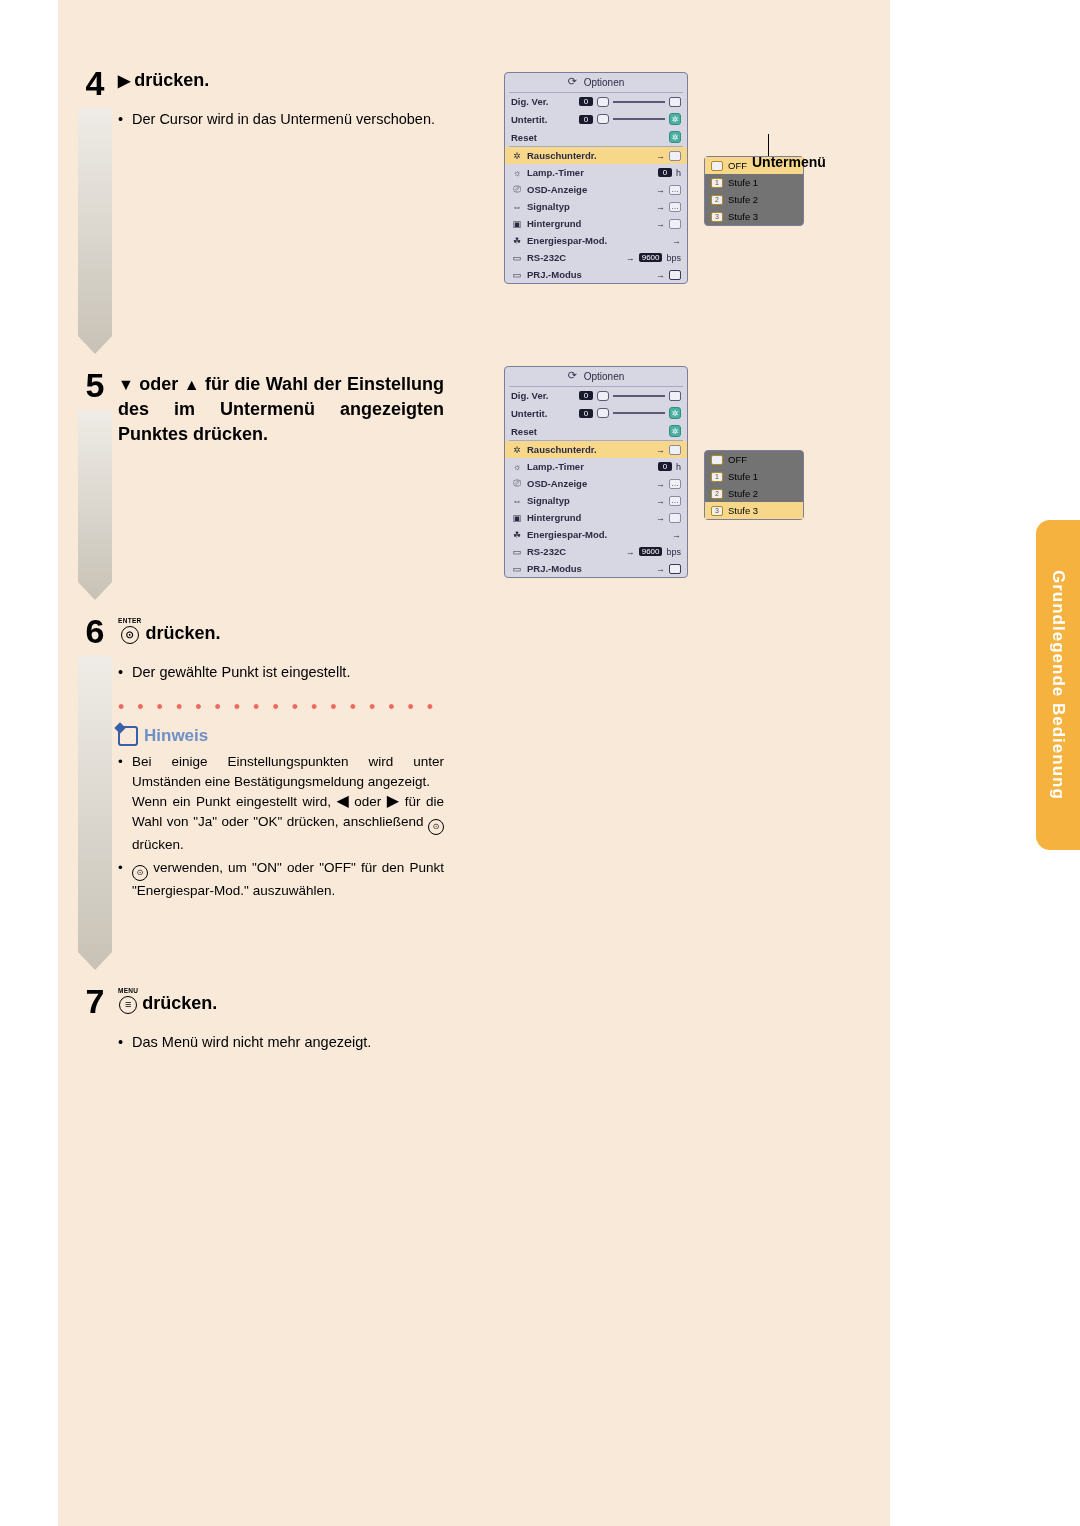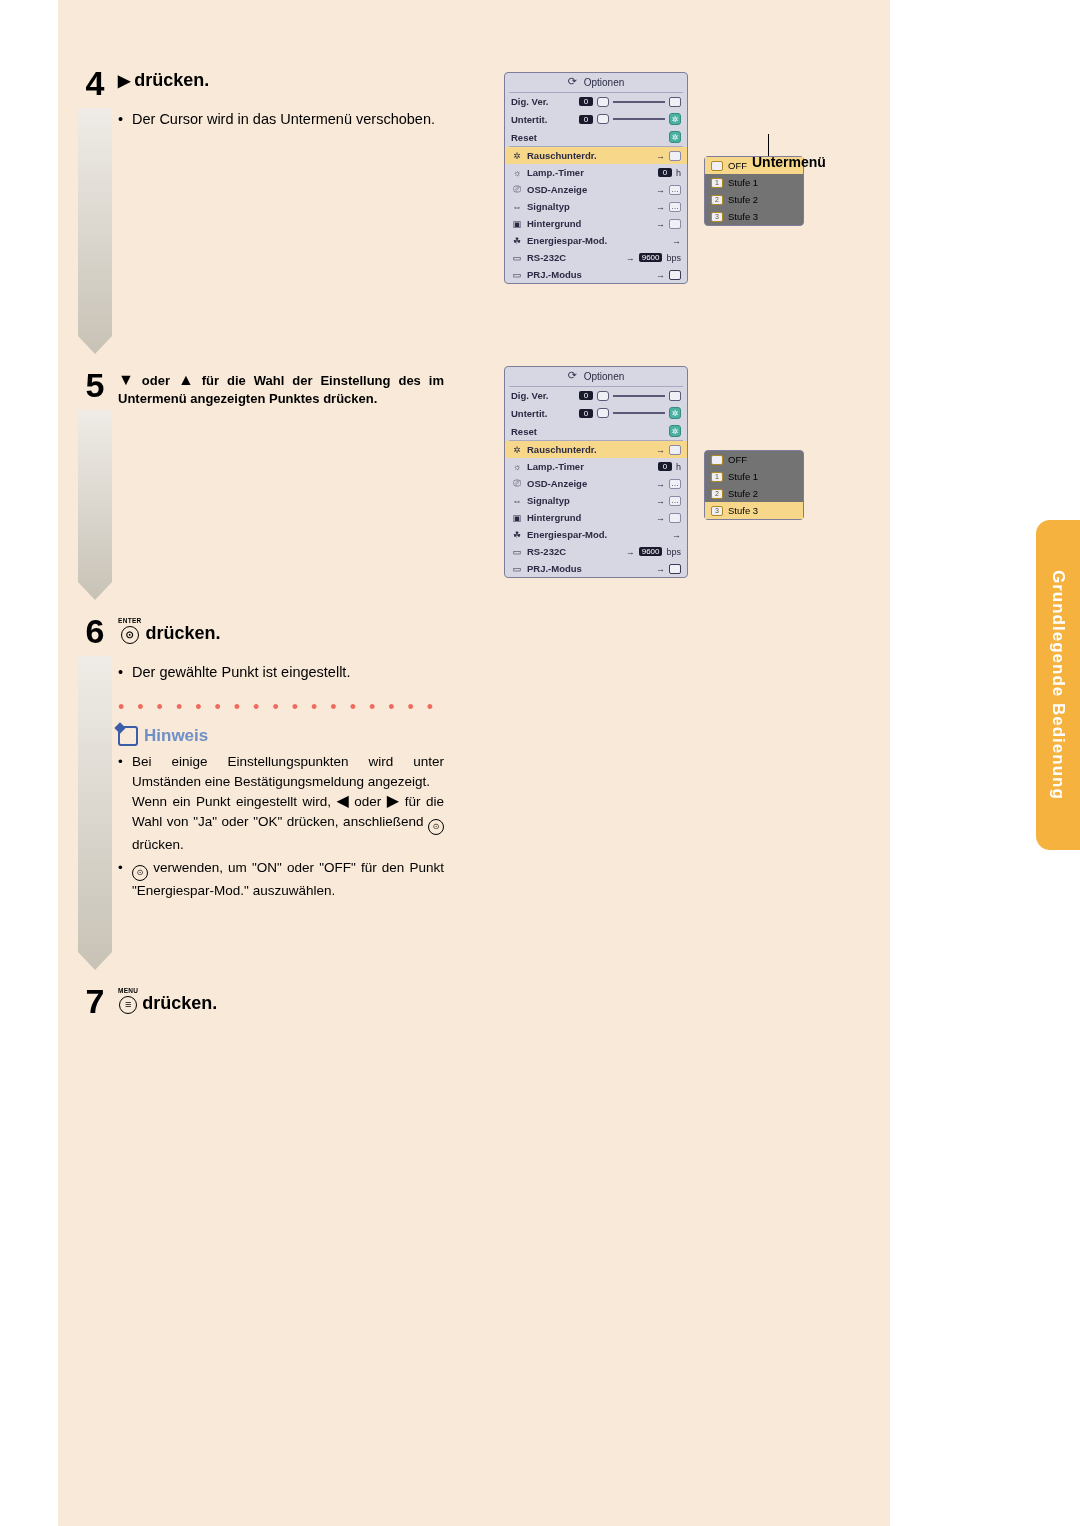--- a/index.html
+++ b/index.html
@@ -309,21 +309,21 @@
       <ul class="step-body">
         <li>Der Cursor wird in das Untermenü verschoben.</li>
       </ul>
     </div>
 
     <div class="step step5">
       <div class="connector-band">
         <div class="arrow"></div>
       </div>
       <div class="step-num">5</div>
-      <div class="step-head" style="font-size:13px; line-height:1.4; display:block; text-align:justify;">
+      <div class="step-head" style="font-size:18px; line-height:1.4; display:block; text-align:justify;">
         <span class="tri down"></span>
         <span>oder</span>
         <span class="tri up"></span>
         <span>für die Wahl der Einstellung des im Untermenü angezeigten Punktes drücken.</span>
       </div>
     </div>
 
     <div class="step step6">
       <div class="connector-band">
         <div class="arrow"></div>
@@ -366,20 +366,23 @@
 
     <div class="step step7">
       <div class="step-num">7</div>
       <div class="step-head" style="align-items:flex-end;">
         <span class="menu-icon-wrap">
           <span class="lbl">MENU</span>
           <span class="menu-icon"></span>
         </span>
         <span>drücken.</span>
       </div>
+      <ul class="step-body">
+        <li>Das Menü wird nicht mehr angezeigt.</li>
+      </ul>
     </div>
 
   </div>
 
   <div class="figures">
 
     <div class="fig-wrap" style="height:260px;">
       <div class="osd" style="position:absolute; left:0; top:0;">
         <div class="title">
           <span class="ticon"></span>

